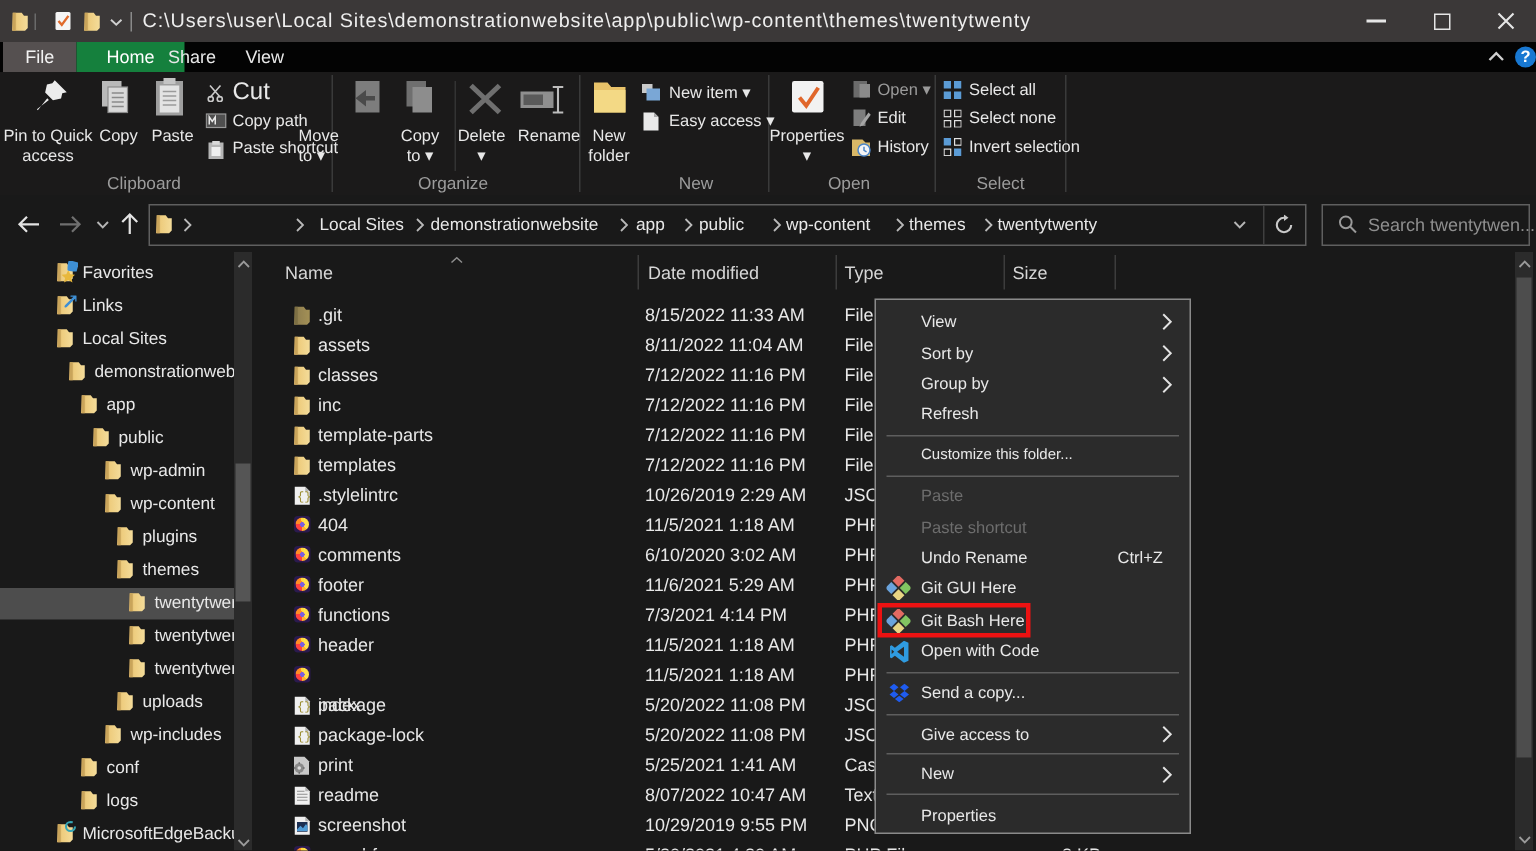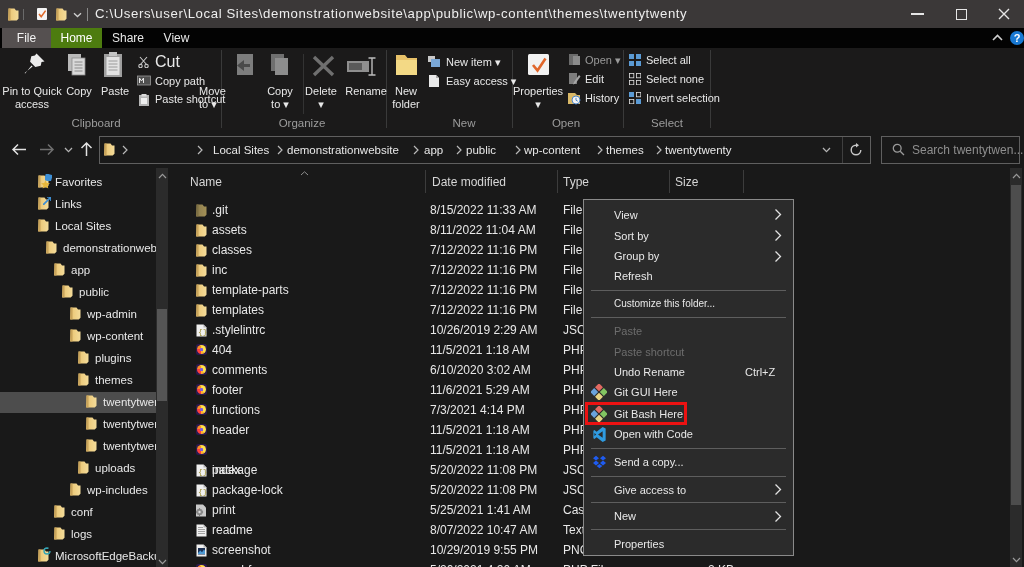--- a/index.html
+++ b/index.html
@@ -43,21 +43,21 @@
   </svg>
 <div class="abs" style="left:87px;top:8px;width:1px;height:13px;background:#8a8a8a;"></div>
 <div class="t" style="left:95px;top:4px;font-size:13.2px;letter-spacing:0.6px;color:#eeeeee;">C:\Users\user\Local Sites\demonstrationwebsite\app\public\wp-content\themes\twentytwenty</div>
 <div class="abs" style="left:911px;top:13px;width:13px;height:1.5px;background:#e6e6e6;"></div>
 <div class="abs" style="left:956px;top:9px;width:9px;height:9px;border:1.3px solid #e6e6e6;"></div>
 <svg class="abs" style="left:998px;top:8px" width="12" height="12" viewBox="0 0 12 12">
 <path d="M1 1 L11 11 M11 1 L1 11" stroke="#e6e6e6" stroke-width="1.4"></path>
   </svg>
 <div class="abs" style="left:0;top:28px;width:1024px;height:20px;background:#030303;"></div>
 <div class="abs ctr" style="left:2px;top:28px;width:49px;height:20px;background:#555050;color:#f2f2f2;font-size:12px;">File</div>
-<div class="abs ctr" style="left:51px;top:28px;width:51px;height:20px;background:#4d7c0f;color:#ffffff;font-size:12px;">Home</div>
+<div class="abs ctr" style="left:51px;top:28px;width:72px;height:20px;background:#15803d;color:#ffffff;font-size:12px;">Home</div>
 <div class="abs ctr" style="left:102px;top:28px;width:52px;height:20px;color:#e8e8e8;font-size:12px;">Share</div>
 <div class="abs ctr" style="left:154px;top:28px;width:45px;height:20px;color:#e8e8e8;font-size:12px;">View</div>
 <svg class="abs" style="left:992px;top:34px" width="11" height="7" viewBox="0 0 11 7">
     <path d="M1 6 L5.5 1.5 L10 6" stroke="#cfcfcf" stroke-width="1.6" fill="none"></path>
   </svg>
 <div class="abs ctr" style="left:1010px;top:31px;width:14px;height:14px;border-radius:50%;background:#1878d2;color:#fff;font-size:11px;font-weight:bold;">?</div>
 <div class="abs" style="left:0;top:48px;width:1024px;height:82px;background:#1b1a1a;"></div>
 <div class="abs" style="left:221px;top:50px;width:1px;height:78px;background:#3a3a3a;"></div>
 <div class="abs" style="left:386px;top:50px;width:1px;height:78px;background:#3a3a3a;"></div>
 <div class="abs" style="left:512px;top:50px;width:1px;height:78px;background:#3a3a3a;"></div>

